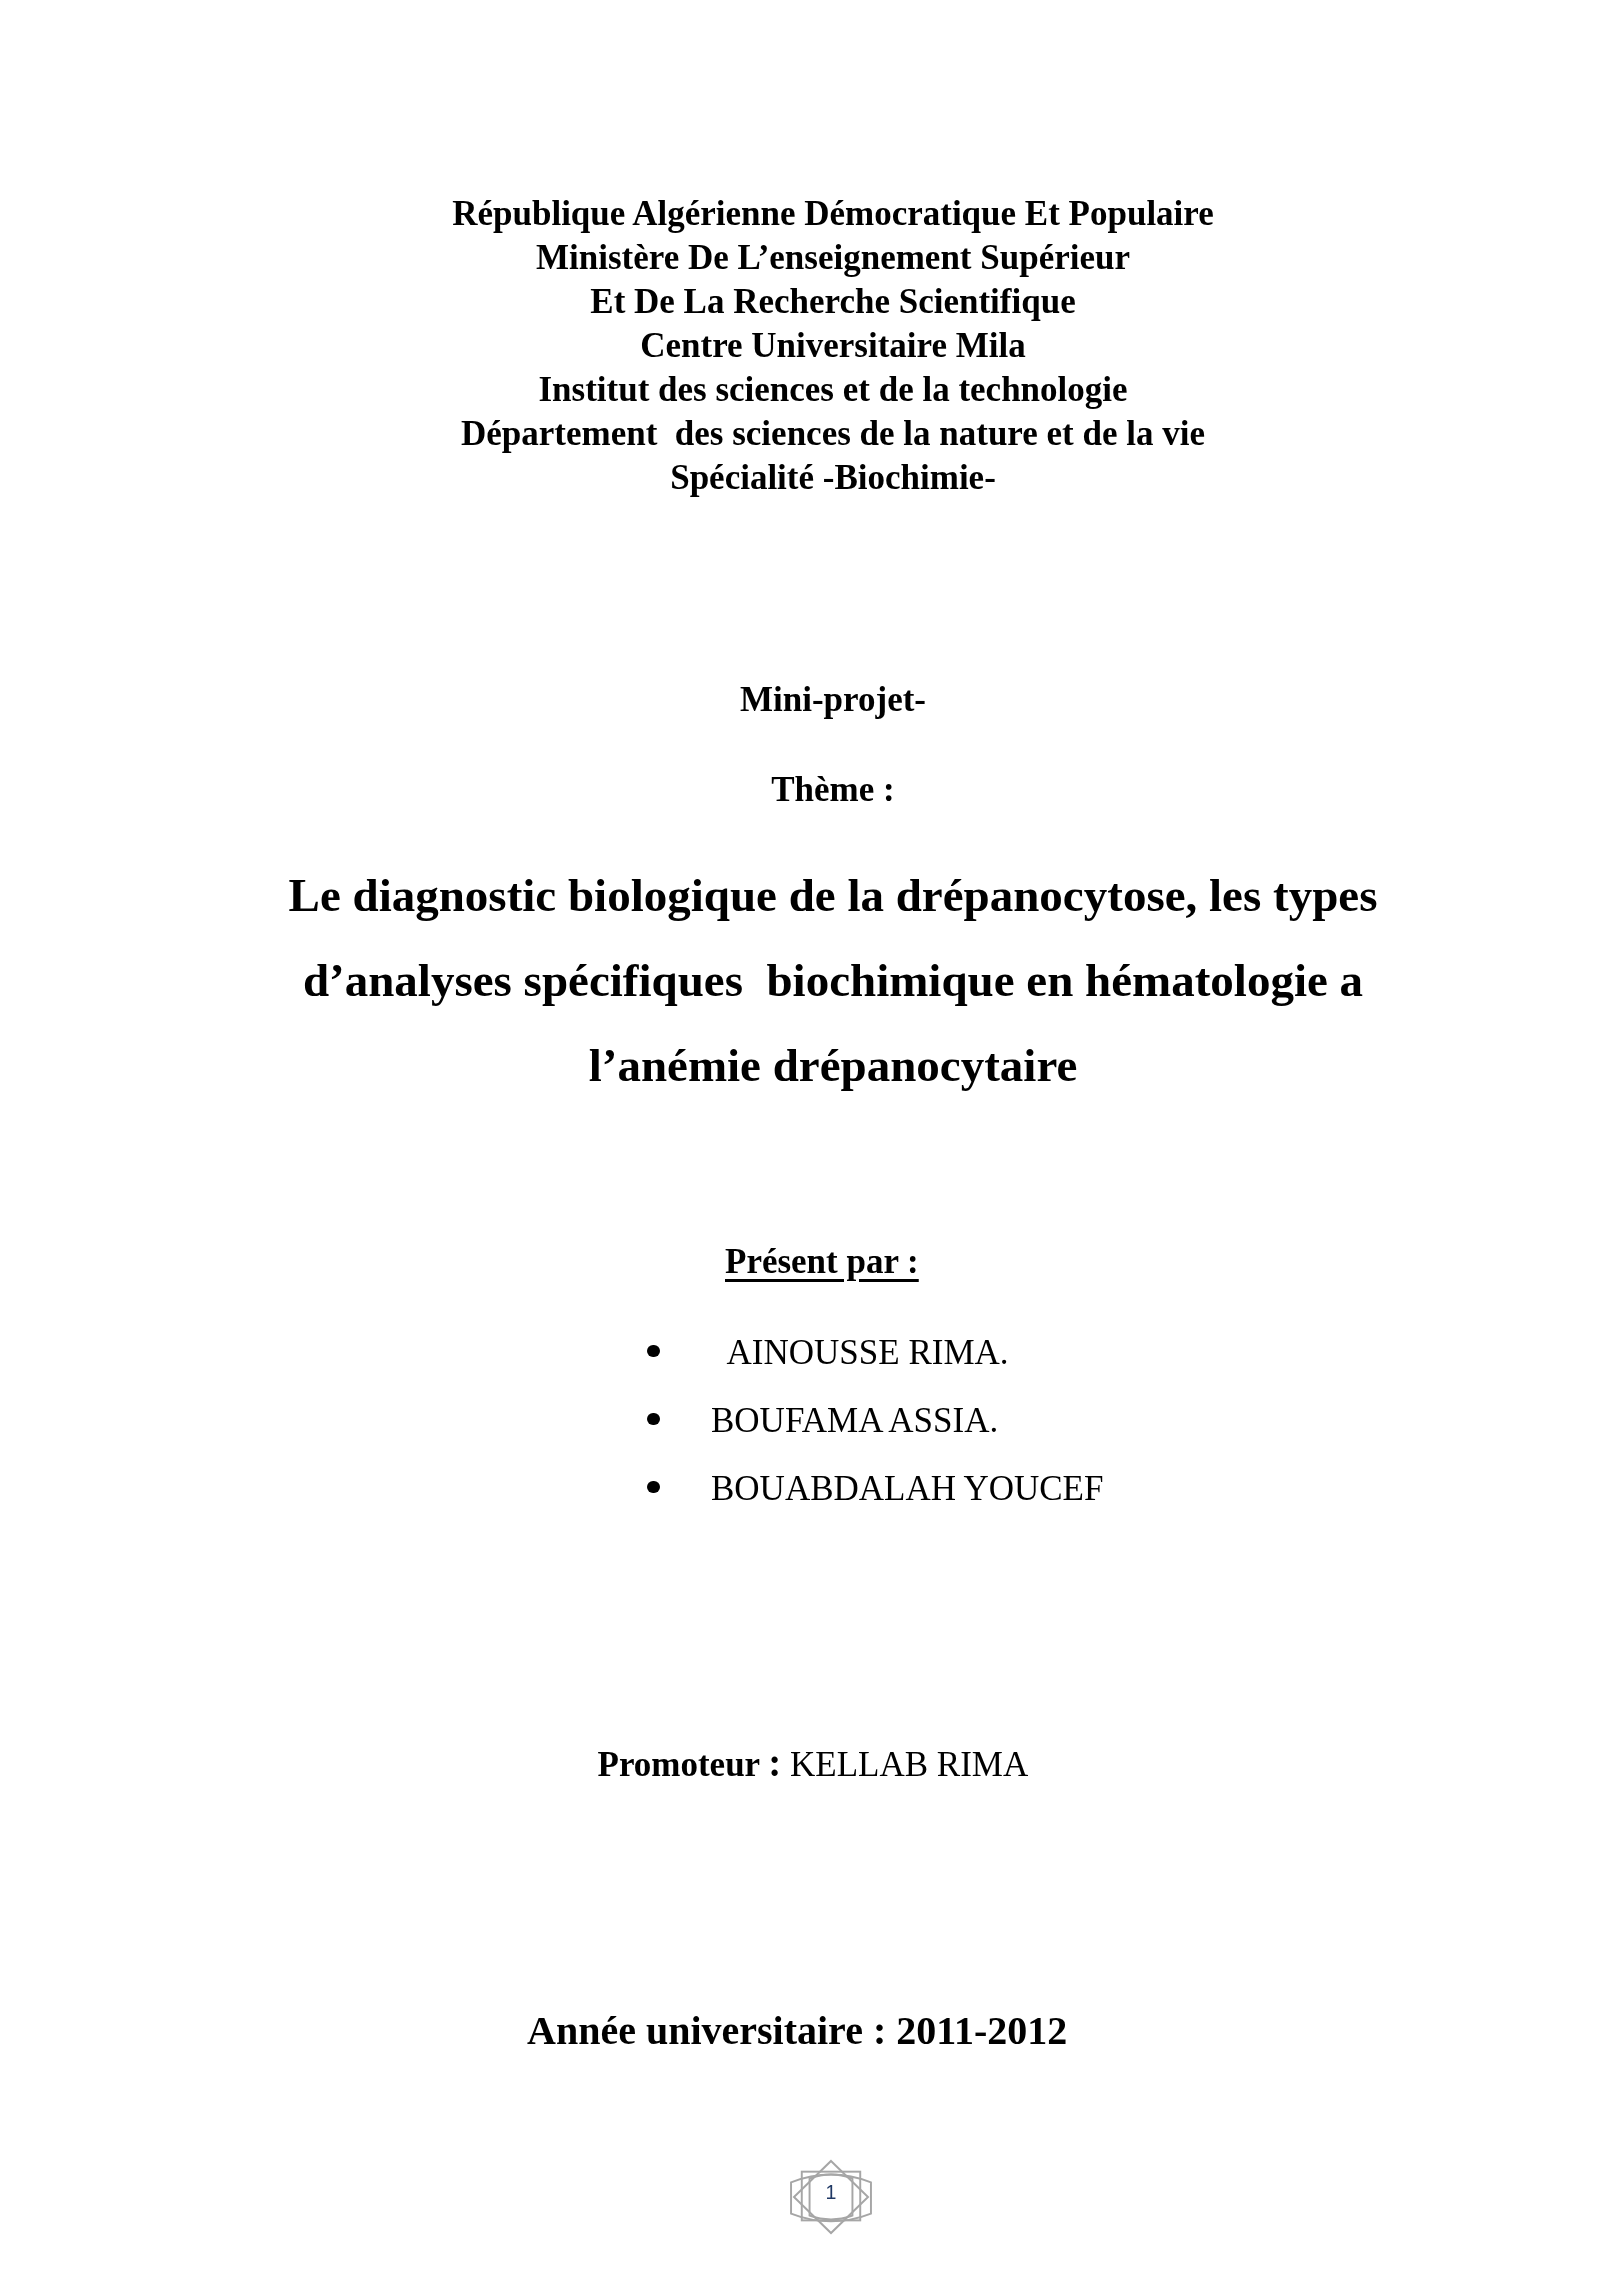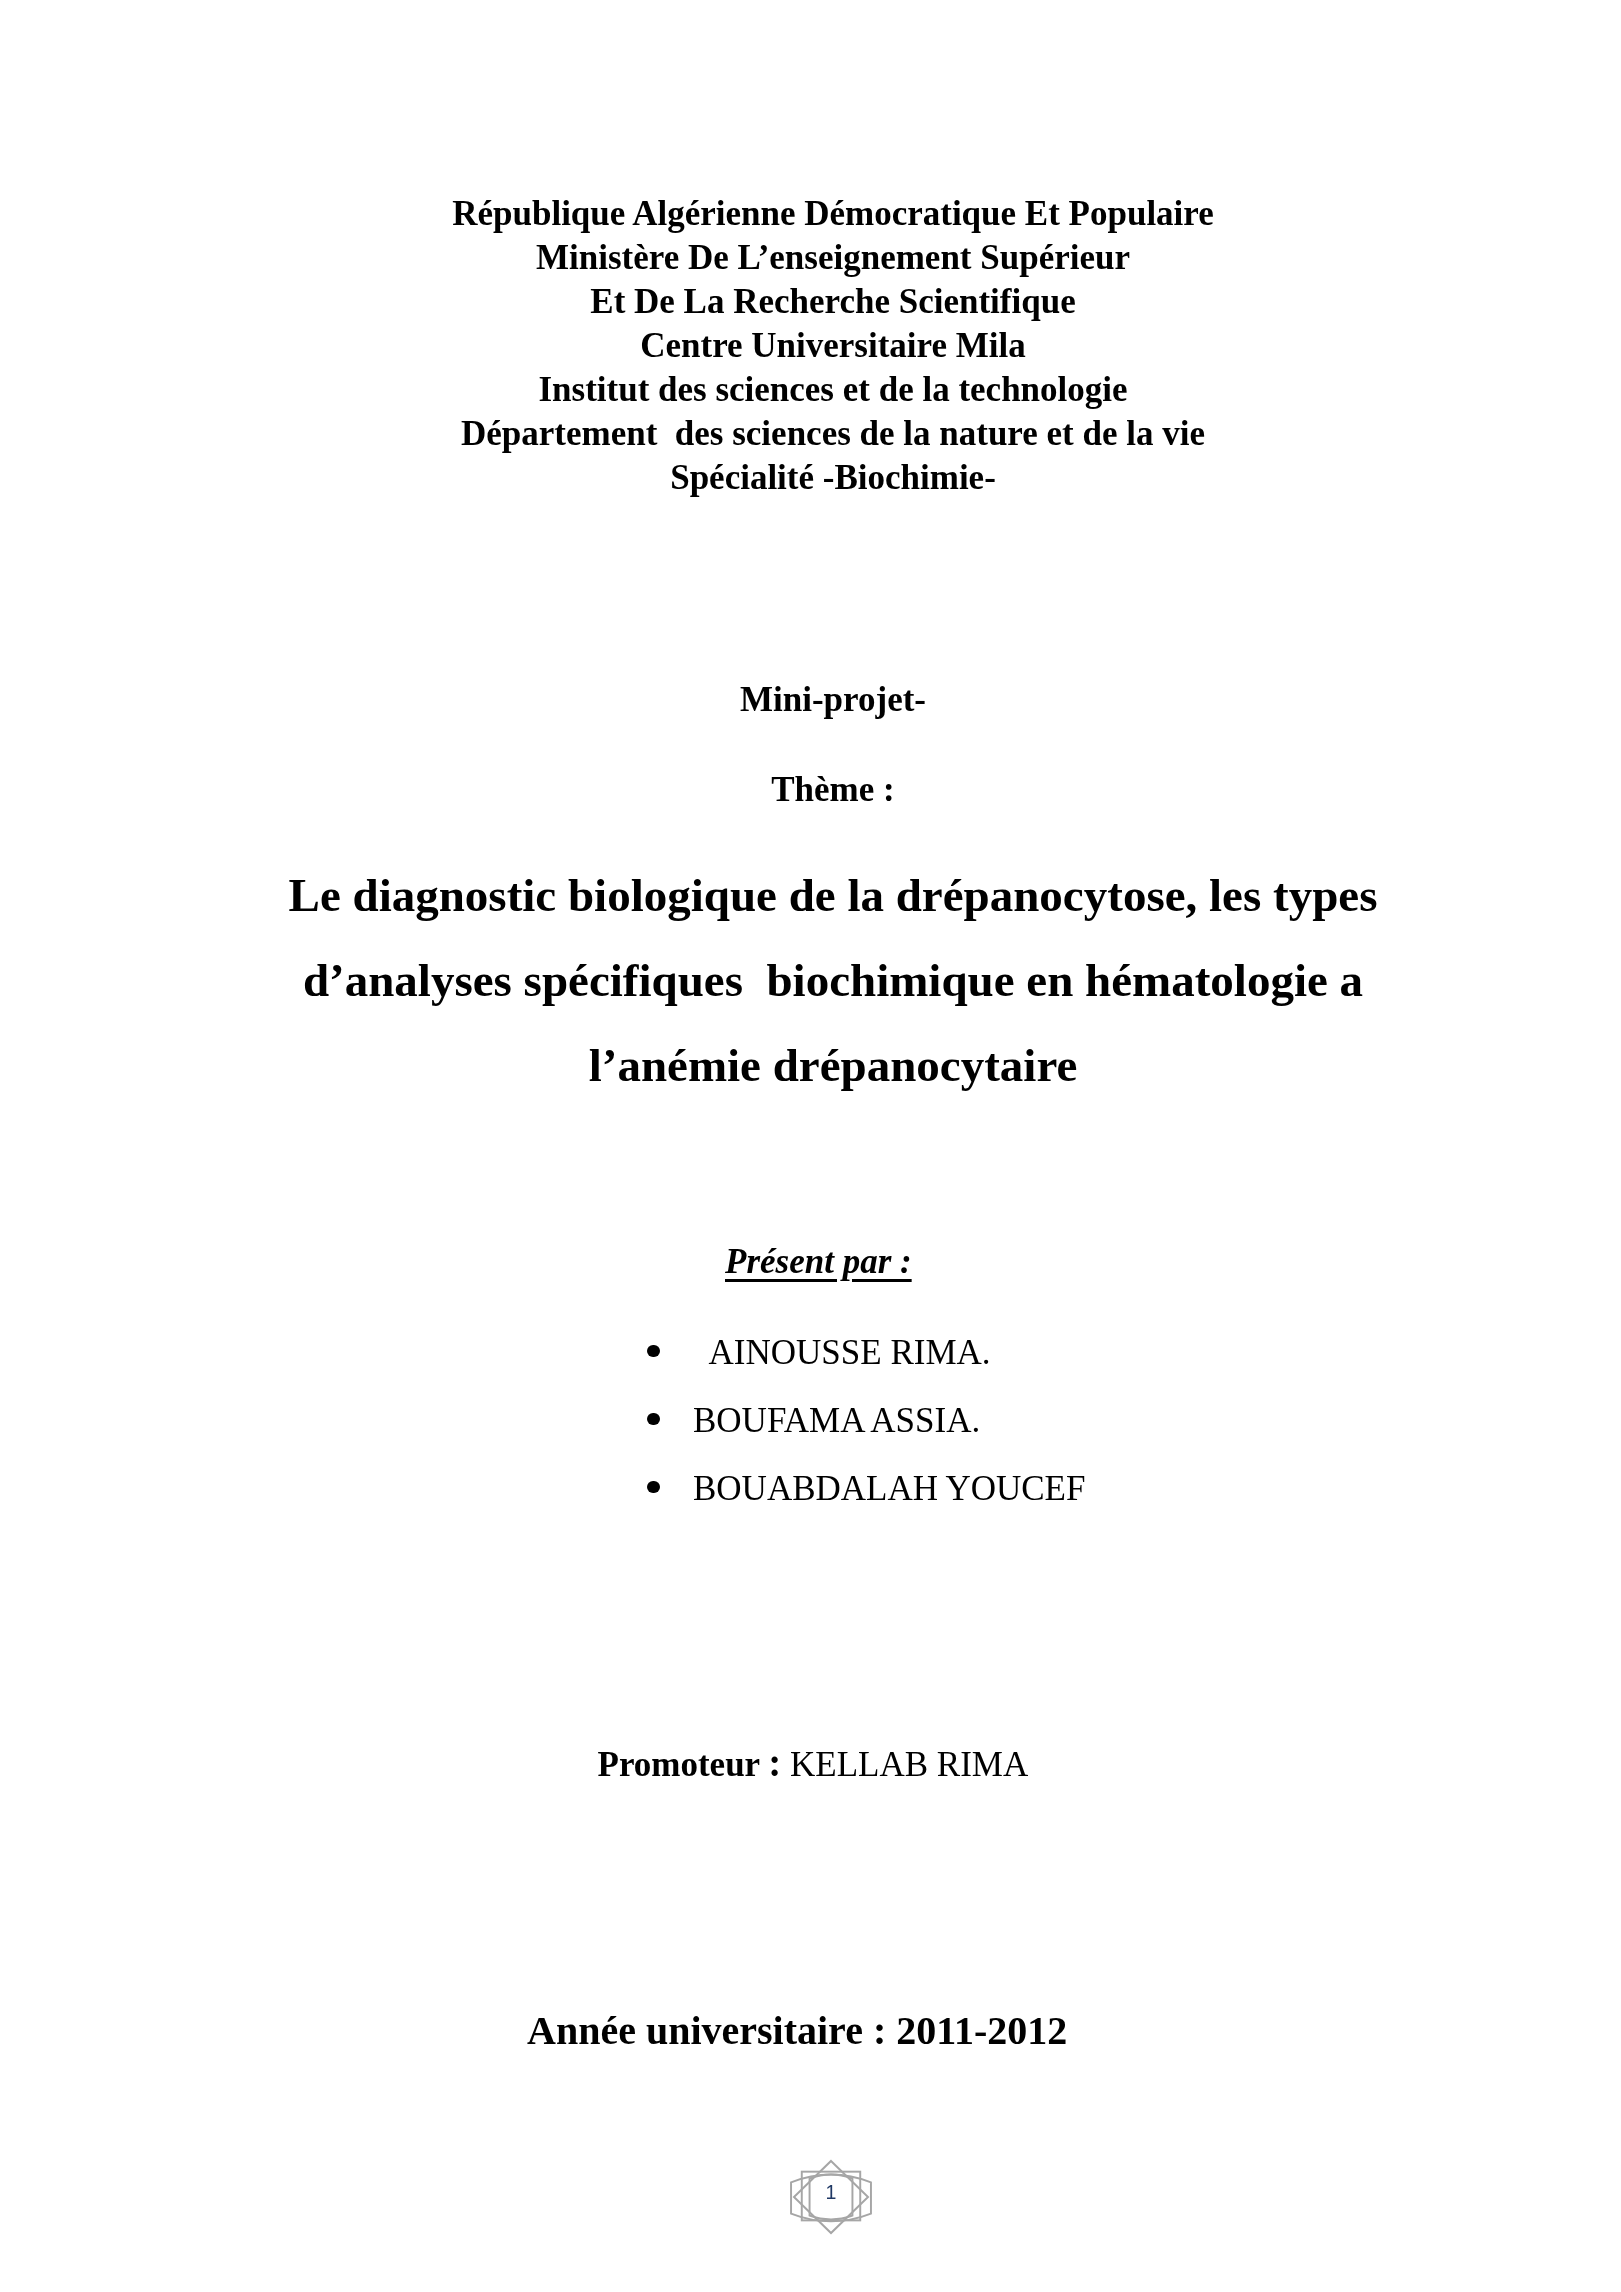--- a/index.html
+++ b/index.html
@@ -57,21 +57,20 @@
     }
     .title div { white-space: pre; }
 
     .presented {
       font-weight: bold;
       font-size: 35px;
       line-height: 43px;
       text-decoration: underline;
       text-decoration-thickness: 2.9px;
       text-underline-offset: 5.9px;
-      font-style: italic;
     }
 
     .authors {
       position: absolute;
       left: 647px;
       top: 1331px;
       margin: 0;
       padding: 0;
       list-style: none;
     }
@@ -86,21 +85,21 @@
       position: absolute;
       left: 0;
       top: 13.7px;
       width: 12.7px;
       height: 12.7px;
       border-radius: 50%;
       background: #000000;
     }
     .authors .name {
       position: absolute;
-      left: 46px;
+      left: 64px;
       top: 0;
     }
 
     .promoteur {
       position: absolute;
       left: 580px;
       top: 1698px;
       font-size: 35px;
       line-height: 43px;
       white-space: pre;

